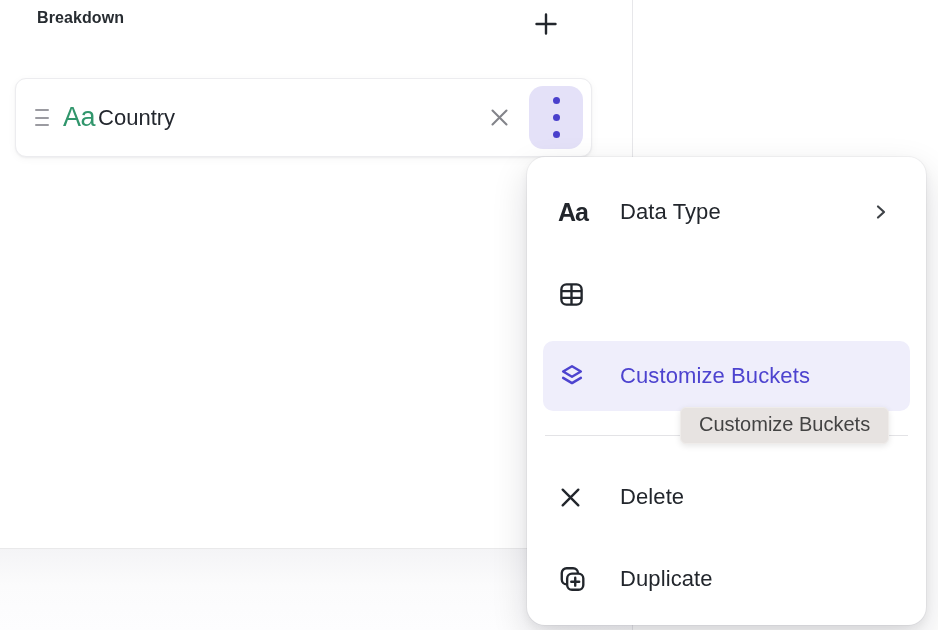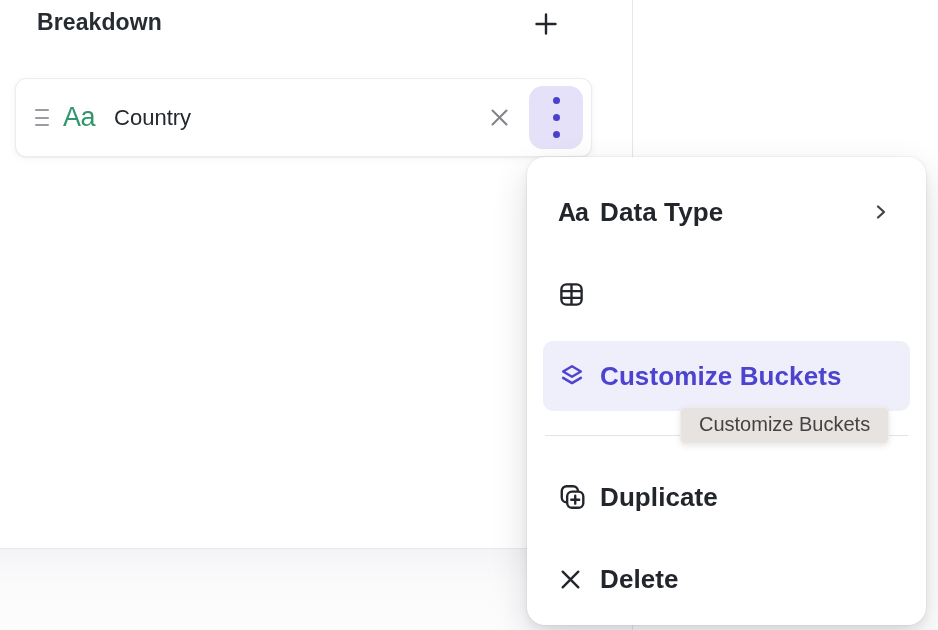--- a/index.html
+++ b/index.html
@@ -23,21 +23,21 @@
     box-sizing: border-box;
   }
   .panel-header {
     position: absolute;
     left: 0; top: 0; right: 0;
     height: 50px;
   }
   .panel-title {
     position: absolute;
     left: 37px; top: 9px;
-    font-size: 23px;
+    font-size: 16px;
     font-weight: 700;
     color: #272c31;
     letter-spacing: 0.1px;
   }
   .add-btn {
     position: absolute;
     left: 529px; top: 7px;
     width: 34px; height: 34px;
     display: flex; align-items: center; justify-content: center;
     cursor: pointer;
@@ -70,21 +70,21 @@
   }
   .type-badge {
     margin-left: 13px;
     font-size: 27px;
     font-weight: 500;
     color: #31966c;
     letter-spacing: -0.5px;
     line-height: 1;
   }
   .field-label {
-    margin-left: 19px;
+    margin-left: 3px;
     font-size: 22px;
     color: #23272e;
   }
   .card-actions {
     margin-left: auto;
     display: flex; align-items: center;
   }
   .remove-btn {
     width: 34px; height: 34px;
     display: flex; align-items: center; justify-content: center;
@@ -139,23 +139,23 @@
     padding: 0 20px 0 15px;
     cursor: pointer;
     box-sizing: border-box;
   }
   .menu-item .mi-icon {
     width: 38px;
     display: flex; align-items: center; justify-content: flex-start;
     flex: none;
   }
   .menu-item .mi-label {
-    margin-left: 4px;
-    font-size: 26px;
-    font-weight: 700;
+    margin-left: 24px;
+    font-size: 22px;
+    font-weight: 400;
     color: #22262c;
     letter-spacing: 0.1px;
   }
   .menu-item.active {
     background: #efeefb;
   }
   .menu-item.active .mi-label { color: #4d43cf; }
   .aa-glyph {
     font-size: 25px;
     font-weight: 700;
@@ -268,32 +268,32 @@
         <path d="M4.4 13.6 L12 18.1 L19.6 13.6" stroke="#4d43cf" stroke-width="2.1" stroke-linecap="round" stroke-linejoin="round" fill="none"></path>
       </svg>
     </span>
     <span class="mi-label">Customize Buckets</span>
   </div>
 
   <hr class="menu-divider">
 
   <div class="menu-item">
     <span class="mi-icon">
+      <svg width="25" height="25" viewBox="0 0 24 24">
+        <path d="M4.5 4.5 L19.5 19.5 M19.5 4.5 L4.5 19.5" stroke="#22262c" stroke-width="2.3" stroke-linecap="round" fill="none"></path>
+      </svg>
+    </span>
+    <span class="mi-label">Delete</span>
+  </div>
+
+  <div class="menu-item">
+    <span class="mi-icon">
       <svg width="28" height="28" viewBox="0 0 26 26">
         <rect x="3.5" y="3" width="15" height="15" rx="4.5" stroke="#22262c" stroke-width="2.2" fill="none"></rect>
         <rect x="8.5" y="8" width="15" height="15" rx="4.5" stroke="#22262c" stroke-width="2.2" fill="#ffffff"></rect>
         <path d="M16 11.8 V19.2 M12.3 15.5 H19.7" stroke="#22262c" stroke-width="2.2" stroke-linecap="round" fill="none"></path>
       </svg>
     </span>
     <span class="mi-label">Duplicate</span>
   </div>
 
-  <div class="menu-item">
-    <span class="mi-icon">
-      <svg width="25" height="25" viewBox="0 0 24 24">
-        <path d="M4.5 4.5 L19.5 19.5 M19.5 4.5 L4.5 19.5" stroke="#22262c" stroke-width="2.3" stroke-linecap="round" fill="none"></path>
-      </svg>
-    </span>
-    <span class="mi-label">Delete</span>
-  </div>
-
   <div class="tooltip">Customize Buckets</div>
 </div>
 
 </body></html>

